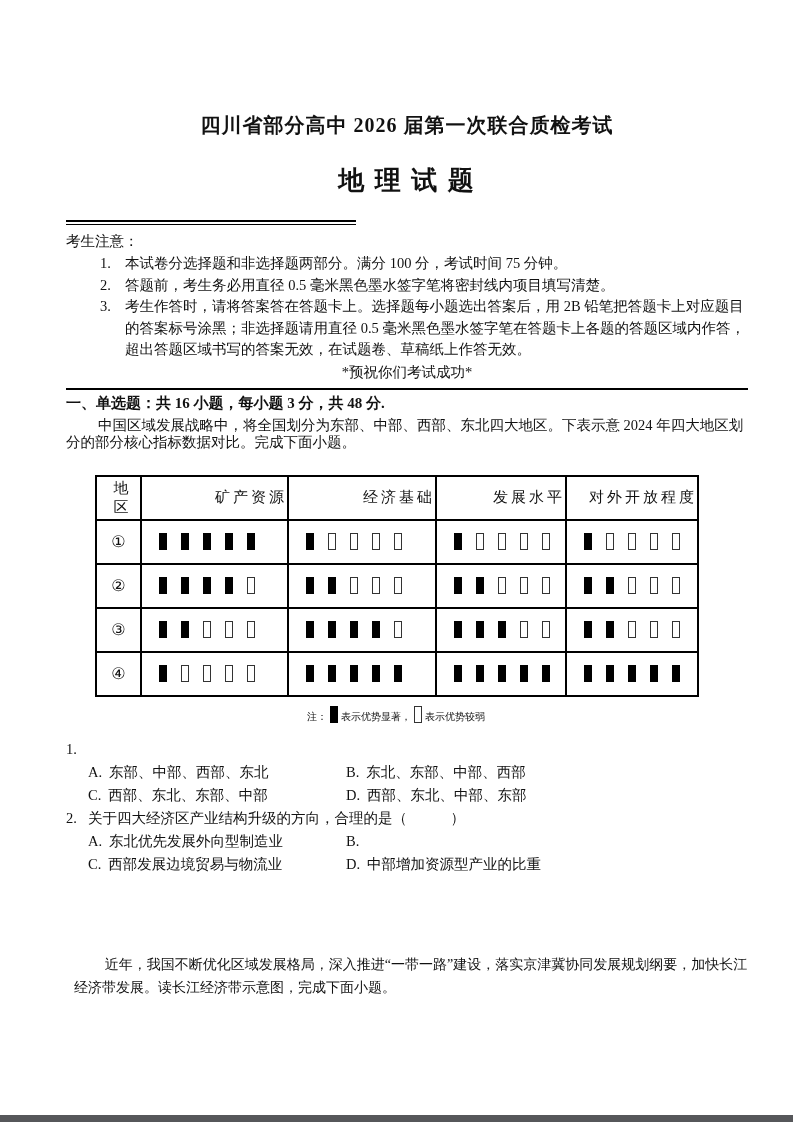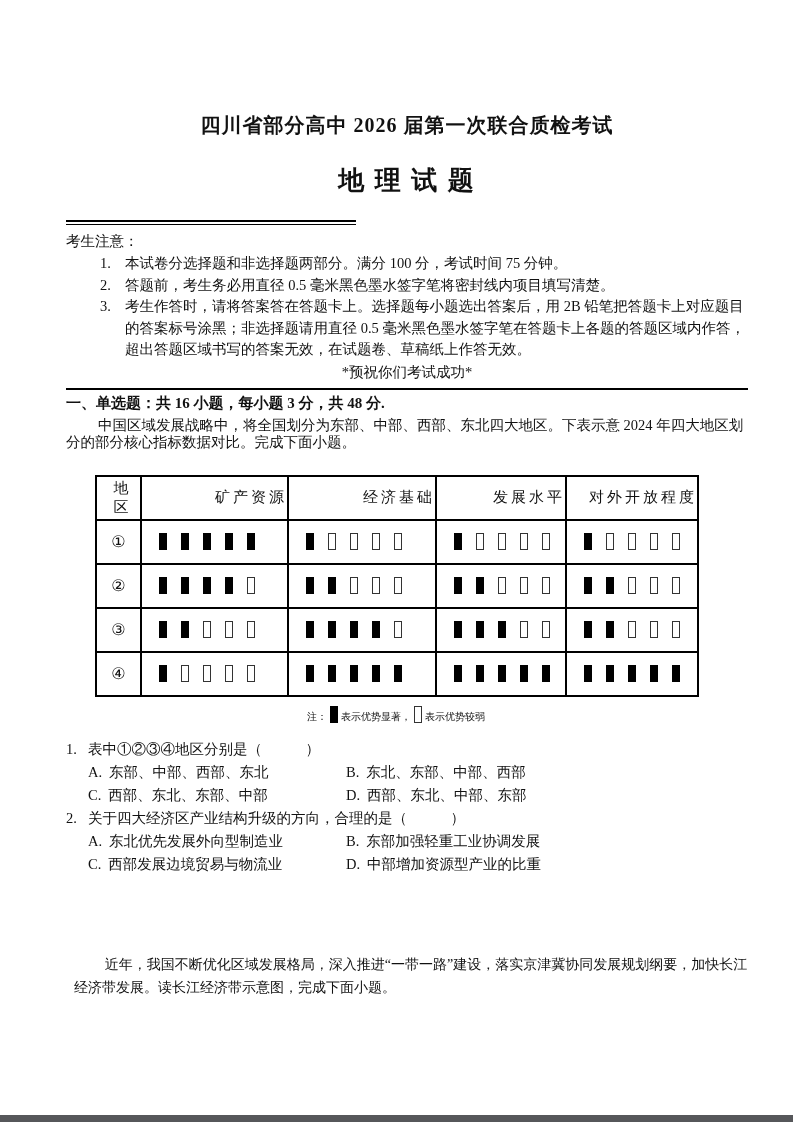--- a/index.html
+++ b/index.html
@@ -255,21 +255,20 @@
   </table>
 
   <div class="note-line">
     <span>注：</span><span class="bar f"></span><span>表示优势显著，</span><span class="bar e"></span><span>表示优势较弱</span>
   </div>
 
   <div class="questions">
 
     <div class="q-stem">
       <span class="num">1.</span>
-      <span>表中①②③④地区分别是（　　　）</span>
     </div>
     <div class="opt-row">
       <span class="opt left">
           <span class="lab">A.</span>
           <span>东部、中部、西部、东北</span>
         </span>
       <span class="opt">
           <span class="lab">B.</span>
           <span>东北、东部、中部、西部</span>
         </span>
@@ -289,21 +288,20 @@
       <span class="num">2.</span>
       <span>关于四大经济区产业结构升级的方向，合理的是（　　　）</span>
     </div>
     <div class="opt-row">
       <span class="opt left">
           <span class="lab">A.</span>
           <span>东北优先发展外向型制造业</span>
         </span>
       <span class="opt">
           <span class="lab">B.</span>
-          <span>东部加强轻重工业协调发展</span>
         </span>
     </div>
     <div class="opt-row">
       <span class="opt left">
           <span class="lab">C.</span>
           <span>西部发展边境贸易与物流业</span>
         </span>
       <span class="opt">
           <span class="lab">D.</span>
           <span>中部增加资源型产业的比重</span>

